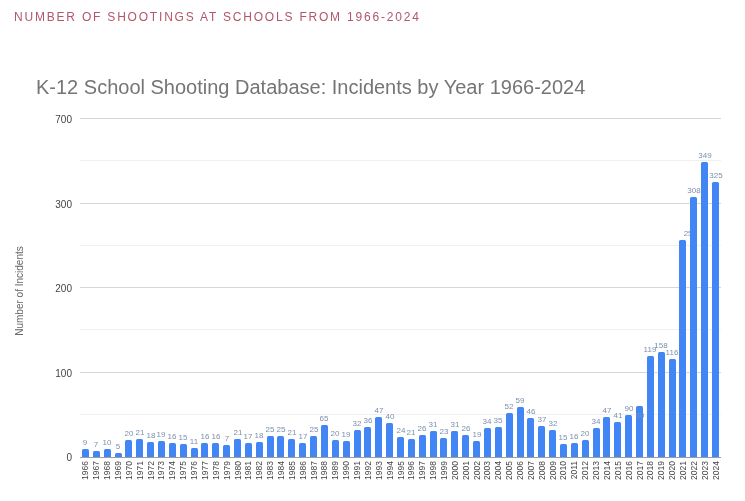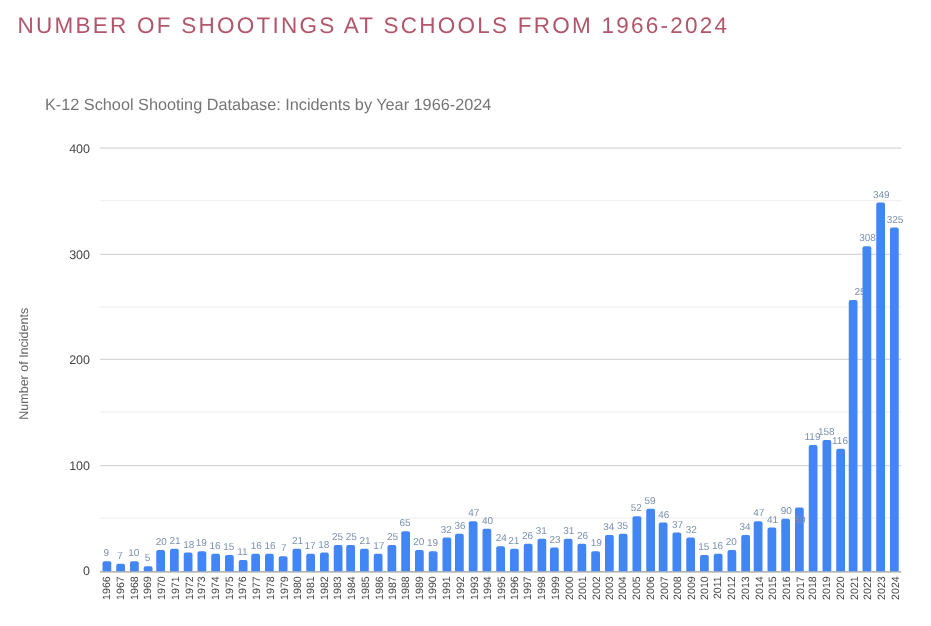--- a/index.html
+++ b/index.html
@@ -2,26 +2,26 @@
 <html><head>
 <meta charset="utf-8">
 <style>
   html,body{margin:0;padding:0;}
   body{
     width:745px;height:501px;background:#ffffff;overflow:hidden;position:relative;
     font-family:"Liberation Sans", sans-serif;
   }
   .page-heading{
     position:absolute;left:14px;top:10px;
-    font-size:18px;font-weight:400;letter-spacing:1.8px;
+    font-size:12px;font-weight:400;letter-spacing:1.8px;
     color:#b2566b;white-space:nowrap;
   }
   .chart-title{
     position:absolute;left:36px;top:76px;
-    font-size:13px;color:#757575;white-space:nowrap;
+    font-size:20px;color:#757575;white-space:nowrap;
   }
   .y-axis-title{
     position:absolute;left:-40px;top:285px;width:120px;height:12px;
     transform:rotate(-90deg);
     font-size:10px;color:#666666;text-align:center;white-space:nowrap;
   }
   .plot-area{
     position:absolute;left:80px;top:119px;width:641px;height:338px;
   }
   .gridline{position:absolute;left:0;width:641px;height:1px;}
@@ -241,13 +241,13 @@
     <div class="x-tick" style="left: 610px; top: 352px;">2023</div>
     <div class="bar" style="left: 632px; width: 7px; height: 275px; top: 63px; background: rgb(66, 133, 244);"></div>
     <div class="bar-value" style="left: 622px; top: 52px; color: rgb(123, 144, 176);">325</div>
     <div class="x-tick" style="left: 621px; top: 352px;">2024</div>
   </div>
 
 <div class="y-tick" style="left: 14px; top: 452px;">0</div>
 <div class="y-tick" style="left: 14px; top: 367.5px;">100</div>
 <div class="y-tick" style="left: 14px; top: 283px;">200</div>
 <div class="y-tick" style="left: 14px; top: 198.5px;">300</div>
-<div class="y-tick" style="left: 14px; top: 114px;">400</div>
+<div class="y-tick" style="left: 14px; top: 114px;">700</div>
 
 </body></html>

